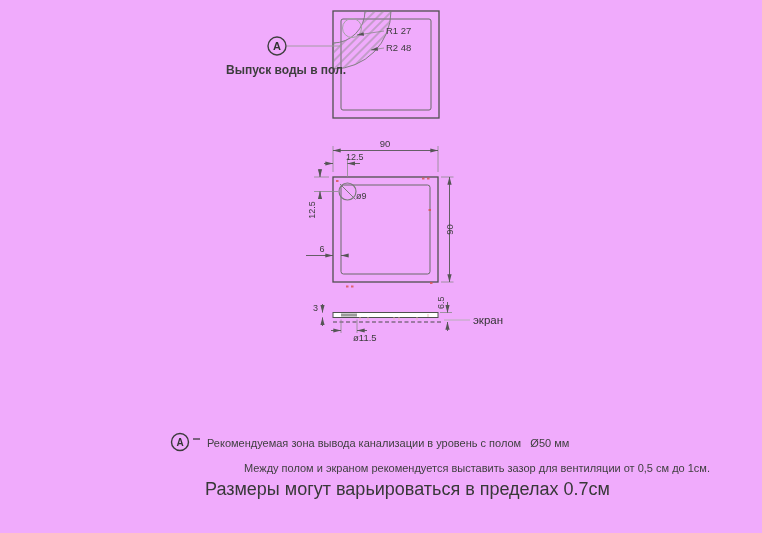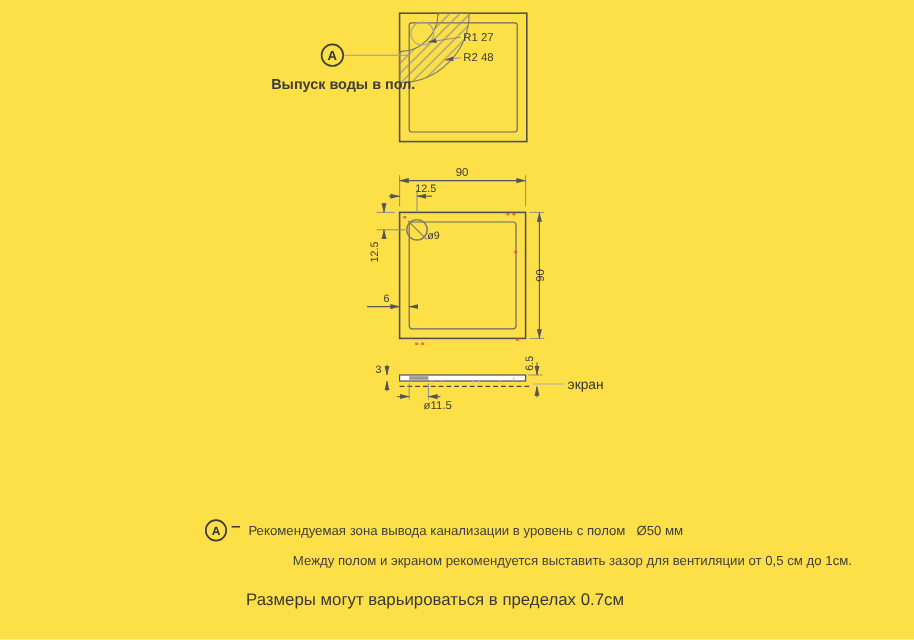--- a/index.html
+++ b/index.html
@@ -1,28 +1,28 @@
 <!DOCTYPE html>
 <html><head>
 <meta charset="utf-8">
 <style>
   html,body{margin:0;padding:0;background:#ffffff;}
-  #canvas{position:relative;width:762px;height:533px;background:#fde047;overflow:hidden;
+  #canvas{position:relative;width:762px;height:533px;background:#f0abfc;overflow:hidden;
           font-family:"Liberation Sans",sans-serif;}
   svg{position:absolute;left:0;top:0;}
   svg text{font-family:"Liberation Sans",sans-serif;fill:#3c3c3c;}
   .dim-text{font-size:9px;}
   .dim-text-lg{font-size:9.5px;}
   .callout-text{font-size:12px;font-weight:600;fill:#3d3d3d;}
   .marker-letter{font-size:11px;font-weight:bold;fill:#333;}
   .screen-text{font-size:11.5px;fill:#333;}
   .note{position:absolute;color:#3f3f3f;white-space:pre;}
   .note-1{left:207px;top:437px;font-size:11px;}
   .note-2{left:207px;top:462px;font-size:11px;margin-left:37px;}
-  .note-3{left:205px;top:491px;font-size:14px;color:#383838;}
+  .note-3{left:205px;top:479px;font-size:18px;color:#383838;}
 </style>
 </head>
 <body>
 
 <div id="canvas">
 
 <svg width="762" height="533" viewBox="0 0 762 533">
   <defs>
     <pattern id="hatch" width="6" height="6" patternUnits="userSpaceOnUse" patternTransform="rotate(-45)">
       <line x1="0" y1="3" x2="6" y2="3" stroke="#8c8c8c" stroke-width="0.9"></line>

